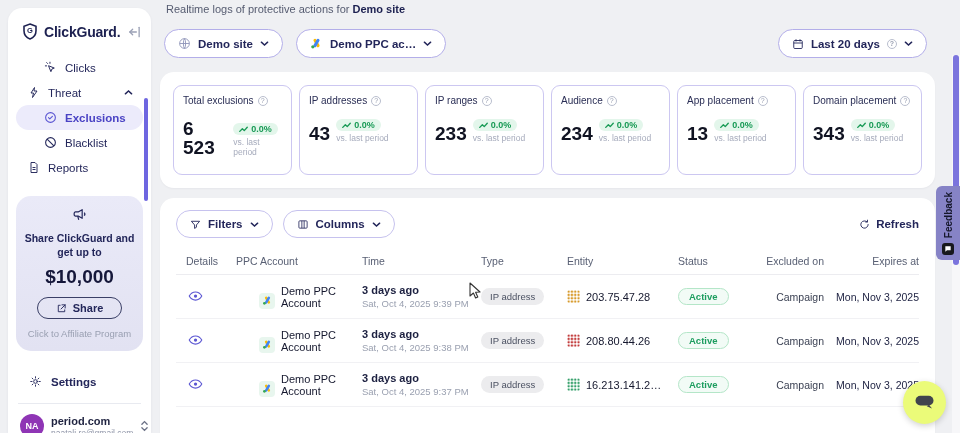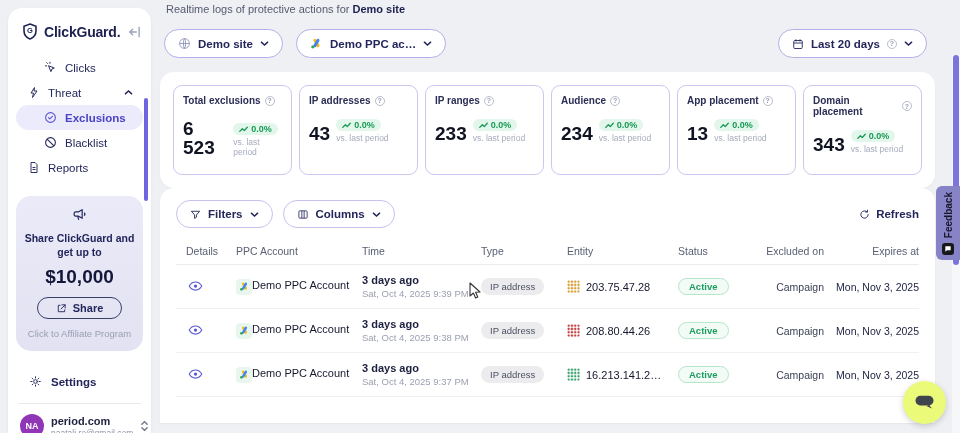--- a/index.html
+++ b/index.html
@@ -48,47 +48,47 @@
   .pill { display:inline-flex; align-items:center; gap:7px; height:29px; padding:0 13px;
     border:1px solid #b3aee9; border-radius:999px; background:#fff; font-size:11.5px;
     font-weight:600; color:#23265a; cursor:pointer; font-family:inherit; }
   .date-pill { position:absolute; right:33px; top:29px; }
 
   
   .stats-panel { position:absolute; left:160px; top:72px; width:775px; height:116px;
     background:#fff; border-radius:14px; padding:13px 13px; display:flex; gap:7px;
     box-shadow:0 1px 2px rgba(30,30,60,.04); }
   .card { flex:1; border:1px solid #ccc7f1; border-radius:9px; padding:9px 9px 8px; }
-  .card-title { display:flex; align-items:center; gap:4px; font-size:10px; font-weight:700; color:#2a2e55; }
+  .card-title { display:flex; align-items:center; gap:4px; font-size:10px; font-weight:400; color:#2a2e55; }
   .help { width:10px; height:10px; border:1px solid #b9bece; border-radius:50%; color:#9aa0b2;
     font-size:7px; display:inline-flex; align-items:center; justify-content:center; flex:none; }
   .card-body { display:flex; align-items:flex-end; gap:6px; margin-top:13px; }
   .card-value { font-size:19px; font-weight:700; color:#101322; line-height:1; }
   .card-right { display:flex; flex-direction:column; align-items:flex-start; gap:2px; }
   .chg-badge { display:inline-flex; align-items:center; gap:3px; background:#e3f6eb; color:#189a55;
     border-radius:999px; padding:1px 6px; font-size:9px; font-weight:700; }
   .card-caption { font-size:8.5px; color:#a6abbc; }
 
   
-  .table-panel { position:absolute; left:160px; top:188px; width:775px; height:235px;
+  .table-panel { position:absolute; left:160px; top:198px; width:775px; height:235px;
     background:#fff; border-radius:14px 14px 0 0; padding:12px 16px 0; overflow:hidden;
     box-shadow:0 1px 2px rgba(30,30,60,.04); }
   .toolbar { display:flex; align-items:center; gap:10px; }
   .toolbar .spacer { flex:1; }
   .btn-plain { display:inline-flex; align-items:center; gap:6px; border:none; background:transparent;
     font-size:11.5px; font-weight:600; color:#23265a; cursor:pointer; font-family:inherit; }
   .thead, .trow { display:grid; grid-template-columns:60px 126px 119px 86px 111px 82px 64px 95px; align-items:center; }
   .thead { margin-top:17px; font-size:10.5px; color:#596074; padding-bottom:7px;
     border-bottom:1px solid #ececf0; align-items:end; }
   .th-details { padding-left:10px; }
   .th-right { text-align:right; }
   .trow { height:44px; border-bottom:1px solid #f1f1f4; font-size:11px; color:#15182e; }
   .cell-details { padding-left:12px; }
   .eye { display:inline-flex; cursor:pointer; }
-  .cell-account { display:flex; align-items:flex-start; gap:0; font-weight:500; }
+  .cell-account { display:flex; align-items:flex-end; gap:6px; font-weight:500;margin-left:23px; }
   .ads-chip { width:16px; height:16px; background:#e8f6ee; border-radius:4px; display:flex;
     align-items:center; justify-content:center; flex:none; }
   .time1 { font-size:11px; font-weight:600; color:#1c2040; }
   .time2 { font-size:9.5px; color:#9aa0b0; margin-top:2px; }
   .type-badge { display:inline-block; background:#ececee; border-radius:999px; padding:3px 9px;
     font-size:9.5px; color:#4b5162; font-weight:500; }
   .cell-entity { display:flex; align-items:center; gap:6px; }
   .identicon { width:13px; height:13px; border-radius:2px; flex:none;
     background-image:radial-gradient(var(--c) 1.2px, transparent 1.35px); background-size:3.3px 3.3px; }
   .status-pill { display:inline-block; border:1px solid #b4e6c8; background:#f2fbf6; color:#1d9d5f;

